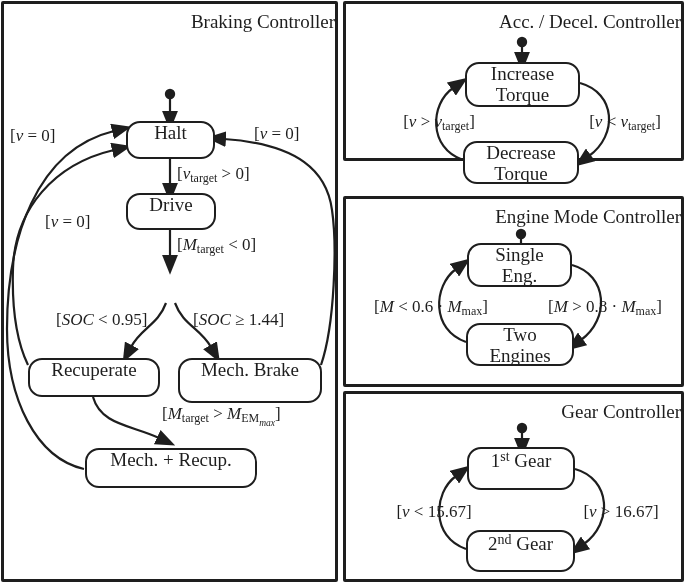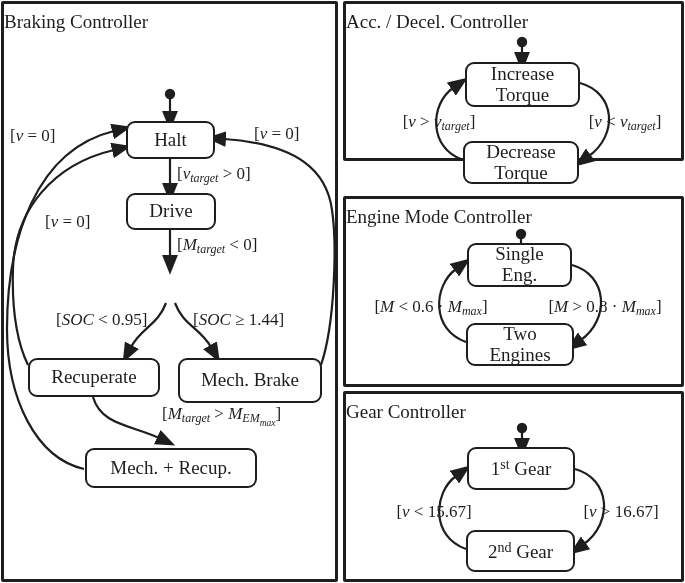--- a/index.html
+++ b/index.html
@@ -5,36 +5,36 @@
   :root { --ink:#1e1e1e; --paper:#ffffff; }
   * { box-sizing:border-box; }
   html,body { margin:0; padding:0; background:#fff; }
   .figure {
     position:relative; width:685px; height:583px;
     background:var(--paper); color:var(--ink);
     font-family:"Liberation Serif","DejaVu Serif",serif;
     overflow:hidden;
   }
   .panel { position:absolute; border:3px solid var(--ink); background:var(--paper); border-radius:2px; }
-  .panel-title { position:absolute; top:7px; left:0; right:0; text-align:left; font-size:19px; white-space:nowrap; }
+  .panel-title { position:absolute; top:7px; left:0; right:0; text-align:right; font-size:19px; white-space:nowrap; }
   svg.layer { position:absolute; left:0; top:0; color:var(--ink); }
   .edge { fill:none; stroke:currentColor; stroke-width:2.2px; }
   .head { fill:currentColor; stroke:none; }
   .idot { fill:currentColor; stroke:none; }
   .state {
     position:absolute; display:flex; flex-direction:column;
-    align-items:center; justify-content:center;
-    border:2.4px solid var(--ink); border-radius:9px;
+    align-items:center; 
+    border:2.4px solid var(--ink); border-radius:14px;
     background:var(--paper); font-size:19px; line-height:1.1; text-align:center;
   }
   .guard { position:absolute; font-size:17px; white-space:nowrap; }
   .guard.center { text-align:center; }
   .p-n { font-style:normal; }
   .p-i { font-style:italic; }
-  .p-sub { font-style:italic; font-size:12px; vertical-align:-0.28em; }
+  .p-sub { font-size:12px; vertical-align:-0.28em; }
   .p-ss  { font-style:italic; font-size:9.5px; vertical-align:-0.75em; }
   .p-sup { font-style:normal; font-size:14px; vertical-align:0.42em; }
 </style>
 </head>
 <body>
 
 <div class="figure">
 
   <section class="panel" style="left:1px;top:1px;width:337px;height:581px">
     <div class="panel-title">Braking Controller</div>

